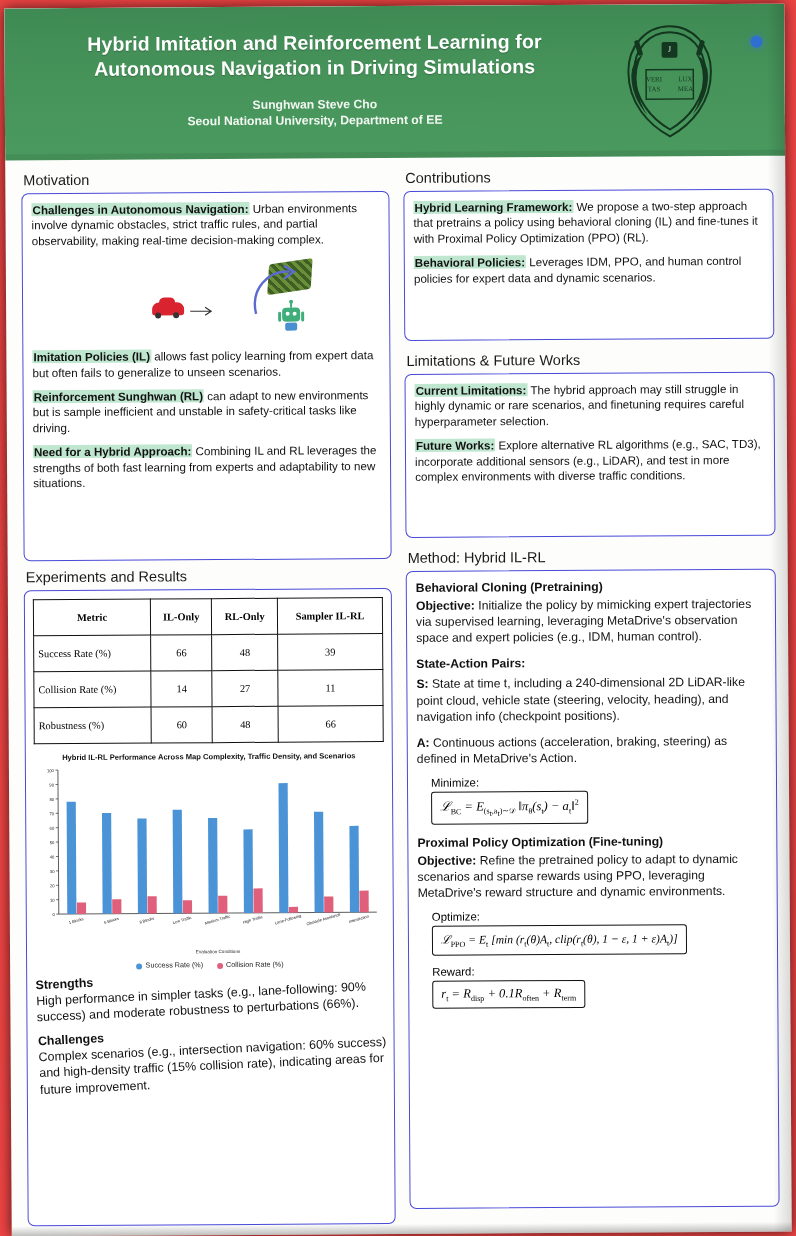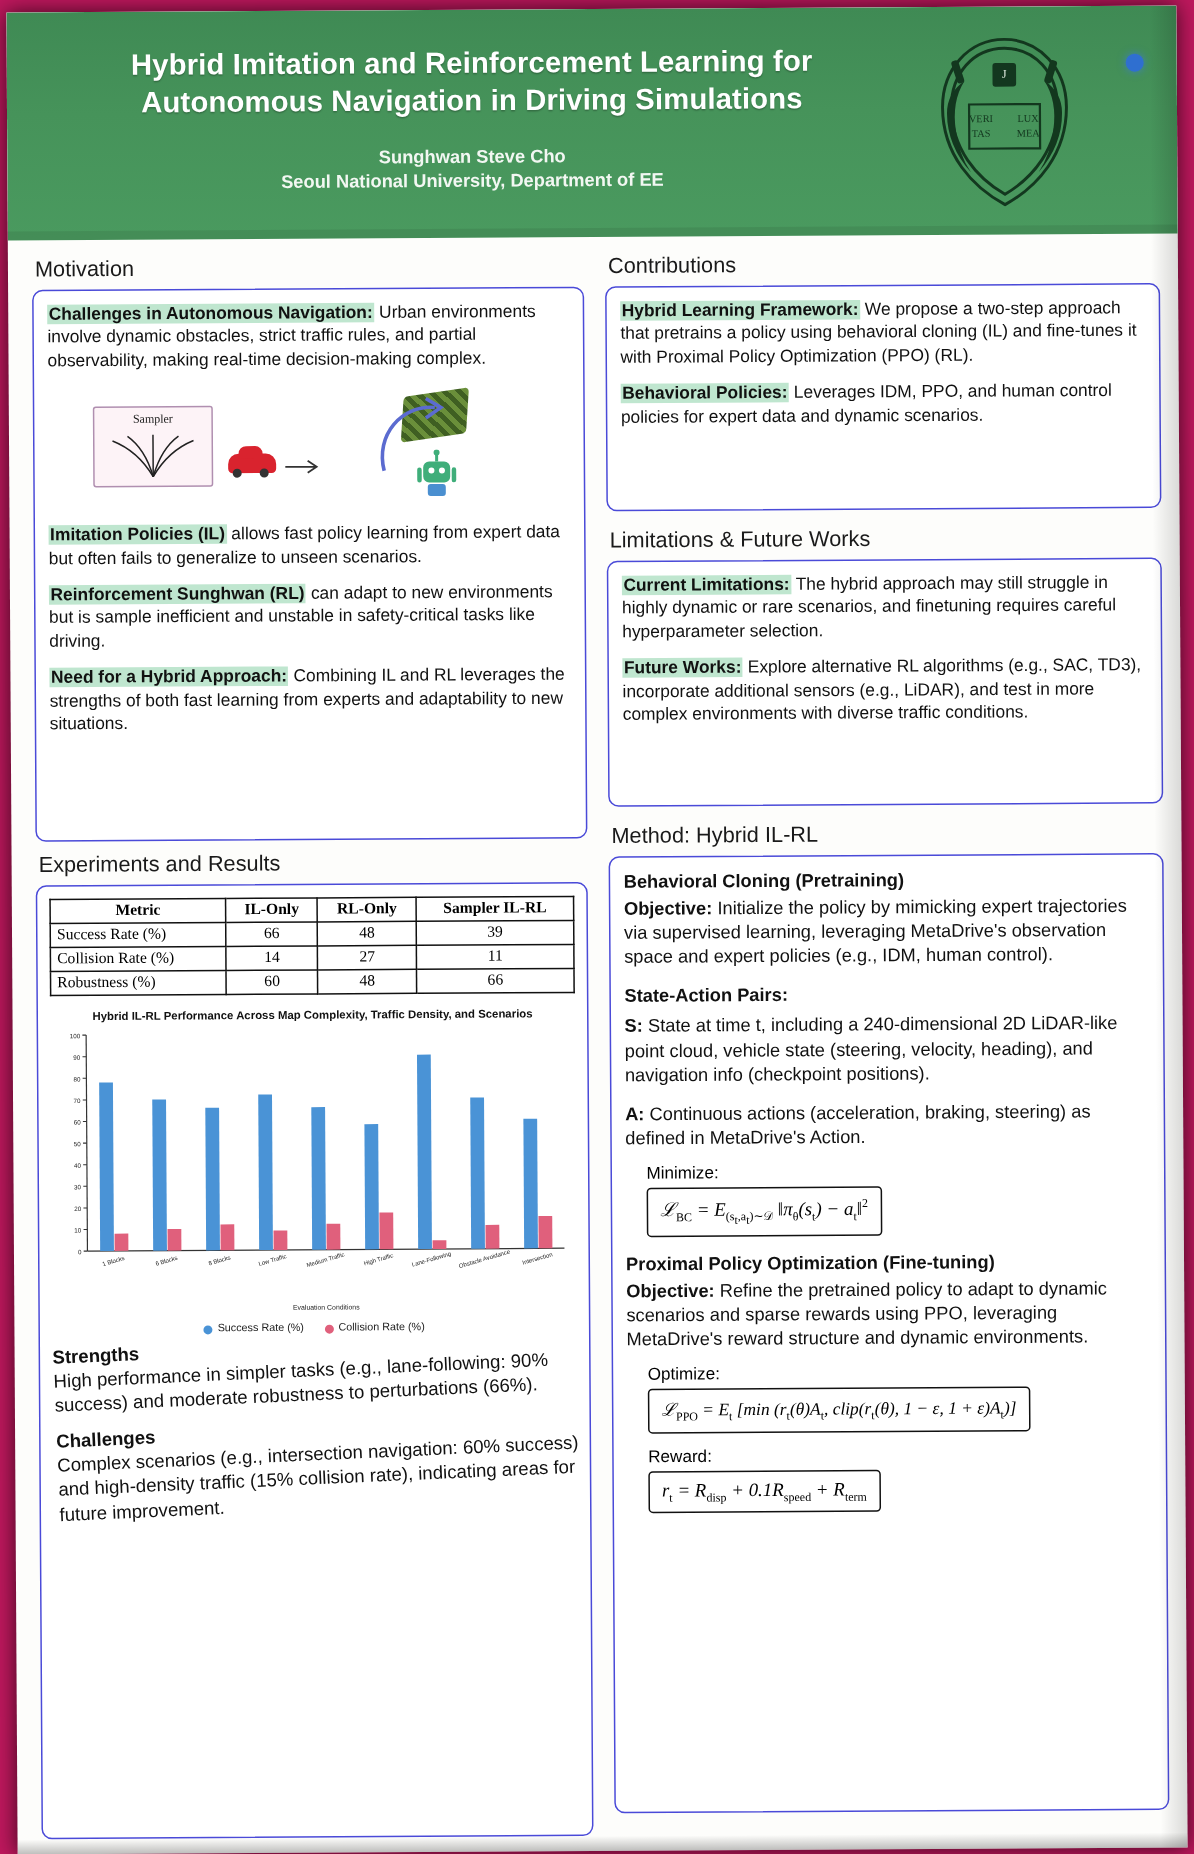--- a/index.html
+++ b/index.html
@@ -11,21 +11,21 @@
     width: 796px;
     height: 1236px;
     overflow: hidden;
     font-family: "Liberation Sans", sans-serif;
   }
   #poster-root {
     position: absolute;
     left: 0; top: 0;
     width: 796px;
     height: 1236px;
-    background: #be185d;
+    background: #ef4444;
   }
   
   .page {
     position: absolute;
     left: 8px;
     top: 6px;
     width: 780px;
     height: 1228px;
     background: #fdfdfb;
     box-shadow: 0 0 14px rgba(0,0,0,.7);
@@ -163,21 +163,21 @@
   
   .exp-panel { padding: 8px 8px 10px 8px; }
   table.results {
     border-collapse: collapse;
     width: 100%;
     font-family: "Liberation Serif", serif;
     font-size: 10.4px;
   }
   table.results th, table.results td {
     border: 1px solid #111;
-    padding: 2px 4px;
+    padding: 12px 4px;
     text-align: center;
     margin-left: 36px;
   }
   table.results th { font-weight: bold; }
   table.results td.metric { text-align: left; }
 
   .chart-title {
     text-align:center;
     font-size: 7.6px;
     color:#111;
@@ -269,32 +269,20 @@
 
       <div class="col-left">
 
         <div class="sec-title">Motivation</div>
         <div class="panel" style="height:368px;">
           <p>
             <b class="hl">Challenges in Autonomous Navigation:</b><span> Urban environments involve dynamic obstacles, strict traffic rules, and partial observability, making real-time decision-making complex.</span>
           </p>
 
           <div class="motiv-fig">
-            <div class="sampler-box">
-              <div class="sampler-lbl">Sampler</div>
-              <svg class="sampler-fan" viewBox="0 0 62 32">
-                <g stroke="#222" fill="none" stroke-width="1">
-                  <path d="M31 30 C24 18 14 10 4 6"></path>
-                  <path d="M31 30 C27 16 21 8 14 3"></path>
-                  <path d="M31 30 C31 16 31 10 31 2"></path>
-                  <path d="M31 30 C35 16 41 8 48 3"></path>
-                  <path d="M31 30 C38 18 48 10 58 6"></path>
-                </g>
-              </svg>
-            </div>
             <svg class="small-arrow" viewBox="0 0 26 10">
               <path d="M0 5 H20 M15 1 L21 5 L15 9" stroke="#333" fill="none" stroke-width="1.2"></path>
             </svg>
             <div class="car"></div>
             <div class="map-chip"></div>
             <svg class="arrow-loop" viewBox="0 0 80 78">
               <path d="M10 54 C4 30 22 10 44 12" stroke="#5b6bd0" stroke-width="2.4" fill="none"></path>
               <path d="M38 6 L48 12 L38 19" stroke="#5b6bd0" stroke-width="2.4" fill="none"></path>
               <path d="M70 24 C76 48 58 68 36 66" stroke="#5b6bd0" stroke-width="2.4" fill="none" opacity="0"></path>
             </svg>
@@ -478,21 +466,21 @@
             <b>Objective:</b><span> Refine the pretrained policy to adapt to dynamic scenarios and sparse rewards using PPO, leveraging MetaDrive's reward structure and dynamic environments.</span>
           </p>
 
           <div class="eq-label">Optimize:</div>
           <div class="eq-box" style="font-size:11.6px;">
             ℒ<sub>PPO</sub> = E<sub>t</sub> [min (r<sub>t</sub>(θ)A<sub>t</sub>, clip(r<sub>t</sub>(θ), 1 − ε, 1 + ε)A<sub>t</sub>)]
           </div>
 
           <div class="eq-label">Reward:</div>
           <div class="eq-box">
-            r<sub>t</sub> = R<sub>disp</sub> + 0.1R<sub>speed</sub> + R<sub>term</sub>
+            r<sub>t</sub> = R<sub>disp</sub> + 0.1R<sub>often</sub> + R<sub>term</sub>
           </div>
         </div>
       </div>
     </div>
 
     <div class="edge-shade"></div>
     <div class="bar-shadow"></div>
   </div>
 </div>
 

